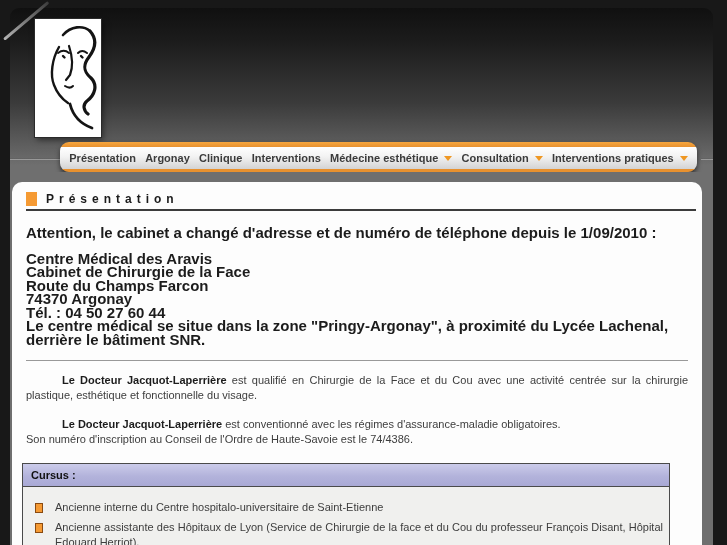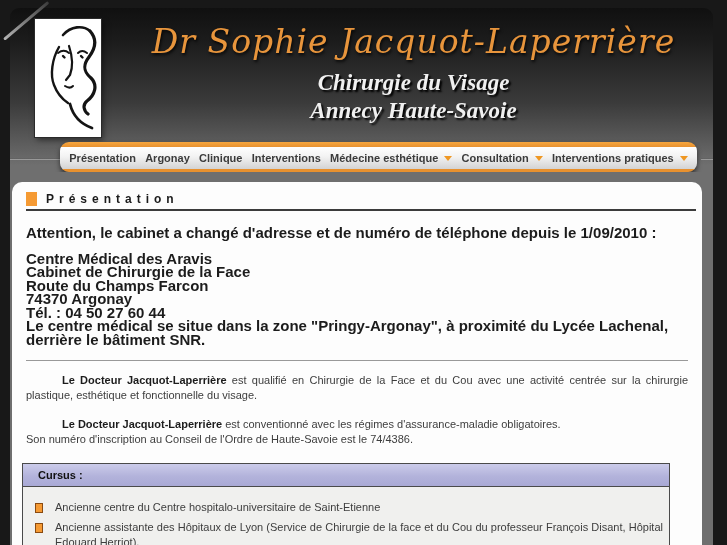--- a/index.html
+++ b/index.html
@@ -84,21 +84,21 @@
     margin:12px 14px 0 14px;font-size:11px;line-height:15px;color:#3d3d3d;
     text-align:justify;
   }
   .para b{color:#1c1c1c;margin-left:36px;}
   .para.second{margin-top:14px;text-align:left;}
   
   .cursus-box{margin:16px 32px 0 10px;border:1px solid #4a4a4a;}
   .cursus-header{
     background:linear-gradient(180deg,#cbcbea 0%,#b3b3db 55%,#a9a9d5 100%);
     border-bottom:1px solid #4a4a4a;
-    padding:5px 15px;font-size:11px;font-weight:bold;color:#101010;
+    padding:5px 8px;font-size:11px;font-weight:bold;color:#101010;
   }
   .cursus-list{
     list-style:none;margin:0;padding:13px 6px 40px 8px;background:#f0f0ee;
   }
   .cursus-list li{
     position:relative;padding-left:24px;margin-bottom:5px;
     font-size:11px;line-height:15px;color:#3d3d3d;text-align:justify;
   }
   .bullet-sq{
     position:absolute;left:4px;top:3px;width:6px;height:8px;
@@ -118,25 +118,20 @@
         <path d="M24,28 C17,40 15,56 19,66 C22,74 27,80 33,84" stroke-width="2.4"></path>
         <path d="M34,27 C38,39 38,48 35,56 L31,61" stroke-width="2.2"></path>
         <path d="M23,34 C27,31 31,31.5 34,34" stroke-width="2"></path>
         <path d="M43,34 C46,31 49,31.5 52,34" stroke-width="2"></path>
         <path d="M28,37 l1.5,1.5" stroke-width="2.4"></path>
         <path d="M46,37 l1.5,1.5" stroke-width="2.4"></path>
         <path d="M30,67 C33,69 36,69 38,67" stroke-width="2"></path>
         <path d="M35,85 C38,97 46,105 57,109" stroke-width="2.8"></path>
       </svg>
     </div>
-    <div class="titles">
-      <div class="site-title">Dr Sophie Jacquot-Laperrière</div>
-      <div class="site-subtitle first">Chirurgie du Visage</div>
-      <div class="site-subtitle">Annecy Haute-Savoie</div>
-    </div>
   </div>
   <div class="corner-fold"></div>
 
   <div class="seam left"></div>
   <div class="seam right"></div>
 
   <nav class="nav">
     <div class="nav-orange-top"></div>
     <div class="nav-items">
       <a class="nav-item">
@@ -191,21 +186,21 @@
       <hr class="divider">
 
       <p class="para"><b>Le Docteur Jacquot-Laperrière</b><span> est qualifié en Chirurgie de la Face et du Cou avec une activité centrée sur la chirurgie plastique, esthétique et fonctionnelle du visage.</span></p>
 
       <p class="para second"><b>Le Docteur Jacquot-Laperrière</b><span> est conventionné avec les régimes d'assurance-maladie obligatoires.</span><br>
       <span>Son numéro d'inscription au Conseil de l'Ordre de Haute-Savoie est le 74/4386.</span></p>
 
       <div class="cursus-box">
         <div class="cursus-header">Cursus :</div>
         <ul class="cursus-list">
-          <li><span class="bullet-sq"></span><span>Ancienne centre du Centre hospitalo-universitaire de Saint-Etienne</span></li>
+          <li><span class="bullet-sq"></span><span>Ancienne interne du Centre hospitalo-universitaire de Saint-Etienne</span></li>
           <li><span class="bullet-sq"></span><span>Ancienne assistante des Hôpitaux de Lyon (Service de Chirurgie de la face et du Cou du professeur François Disant, Hôpital Edouard Herriot),</span></li>
 
         </ul>
       </div>
 
     </div>
   </div>
 </div>
 
 </body></html>

